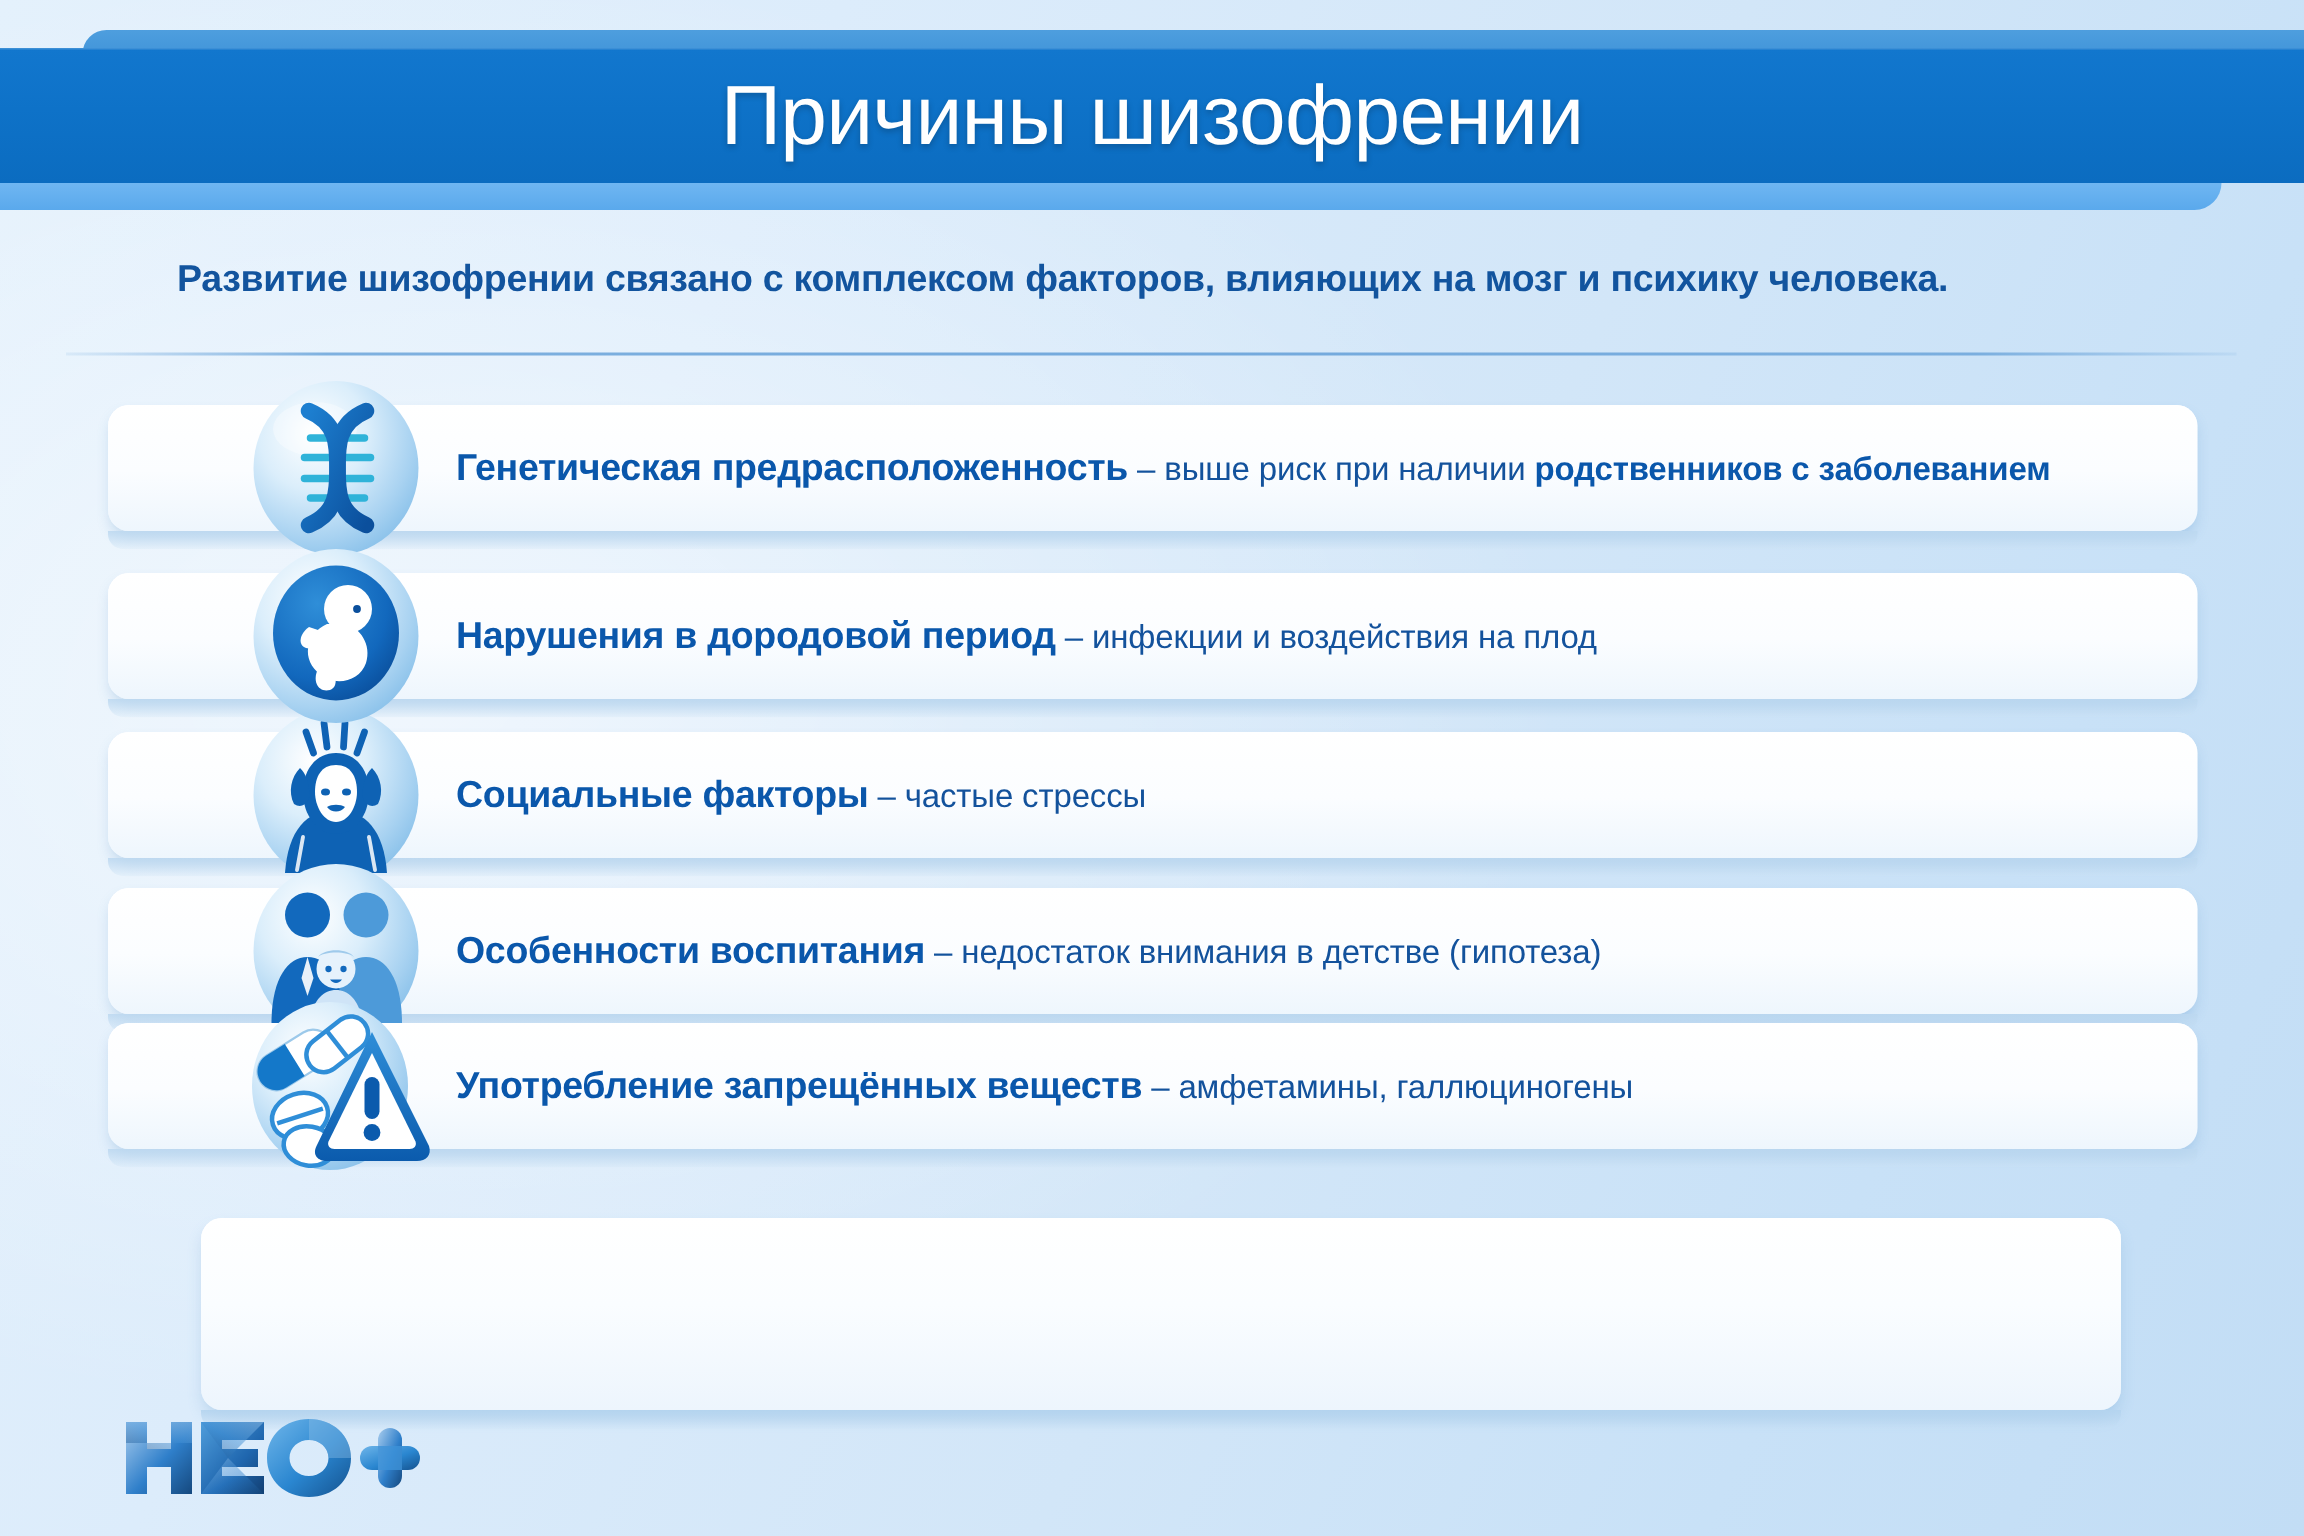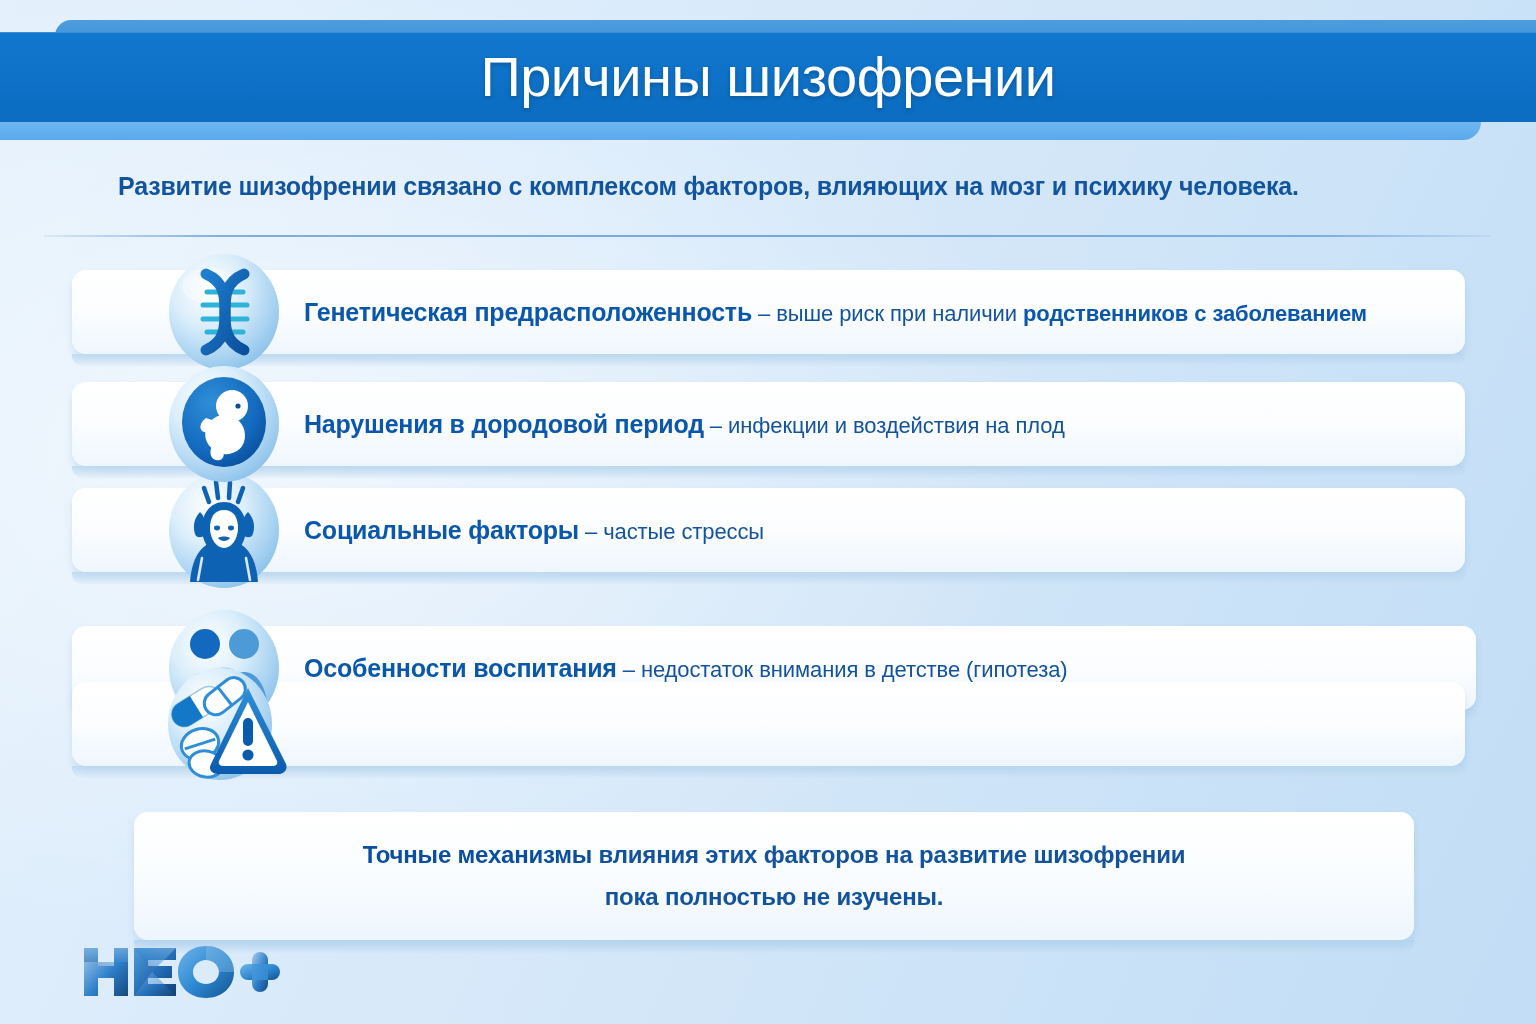--- a/index.html
+++ b/index.html
@@ -342,21 +342,21 @@
             <path d="M52 86 C 48 94, 52 102, 60 100 C 66 98, 64 88, 60 86 Z"></path>
           </g>
           <circle cx="78" cy="46" r="2.6" fill="#0a4f9c"></circle>
         </svg>
       </div>
       <div class="row-text">
         <span class="lead">Нарушения в дородовой период</span><span class="rest"> – инфекции и воздействия на плод</span>
       </div>
     </div>
 
-    <div class="row" style="top:626px;padding-left:11px;">
+    <div class="row" style="top:592px;">
       <div class="row-plate"></div>
       <div class="row-shelf"></div>
       <div class="row-icon">
         <svg viewBox="0 0 128 128" width="128" height="128" xmlns="http://www.w3.org/2000/svg">
           <defs>
             <radialGradient id="sph4" cx="36%" cy="30%" r="78%">
               <stop offset="0%" stop-color="#ffffff"></stop>
               <stop offset="42%" stop-color="#dbeefb"></stop>
               <stop offset="78%" stop-color="#a8d2f1"></stop>
               <stop offset="100%" stop-color="#86bfe9"></stop>
@@ -423,30 +423,31 @@
           <g transform="rotate(10 46 104)">
             <ellipse cx="46" cy="104" rx="17" ry="13" fill="#ffffff" stroke="#2f8ed8" stroke-width="3"></ellipse>
           </g>
 
           <path d="M88 28 L 126 104 C 128 110, 124 114, 118 114 L 58 114 C 52 114, 48 110, 51 104 Z" fill="url(#triG)"></path>
           <path d="M88 42 L 117 101 C 118 104, 116 106, 113 106 L 63 106 C 60 106, 58 104, 59 101 Z" fill="#ffffff"></path>
           <rect x="83" y="58" width="10" height="28" rx="5" fill="#0b5bad"></rect>
           <circle cx="88" cy="95" r="5.6" fill="#0b5bad"></circle>
         </svg>
       </div>
+      <div class="row-text">
+        <span class="lead">Употребление запрещённых веществ</span><span class="rest"> – амфетамины, галлюциногены</span>
+      </div>
     </div>
 
   </div>
 
   <div class="conclusion">
     <div class="conclusion-plate"></div>
     <div class="conclusion-shelf"></div>
     <div class="conclusion-text">
-      <div><span class="strong">Точные механизмы</span><span> влияния этих факторов на развитие шизофрении</span></div>
-      <div>пока полностью не изучены.</div>
     </div>
   </div>
 
   <div class="logo">
     <svg viewBox="0 0 200 64" width="200" height="64" xmlns="http://www.w3.org/2000/svg">
       <defs>
         <linearGradient id="lgA" x1="0" y1="0" x2="1" y2="1">
           <stop offset="0%" stop-color="#a9cdee"></stop>
           <stop offset="55%" stop-color="#2f7fca"></stop>
           <stop offset="100%" stop-color="#15497f"></stop>

